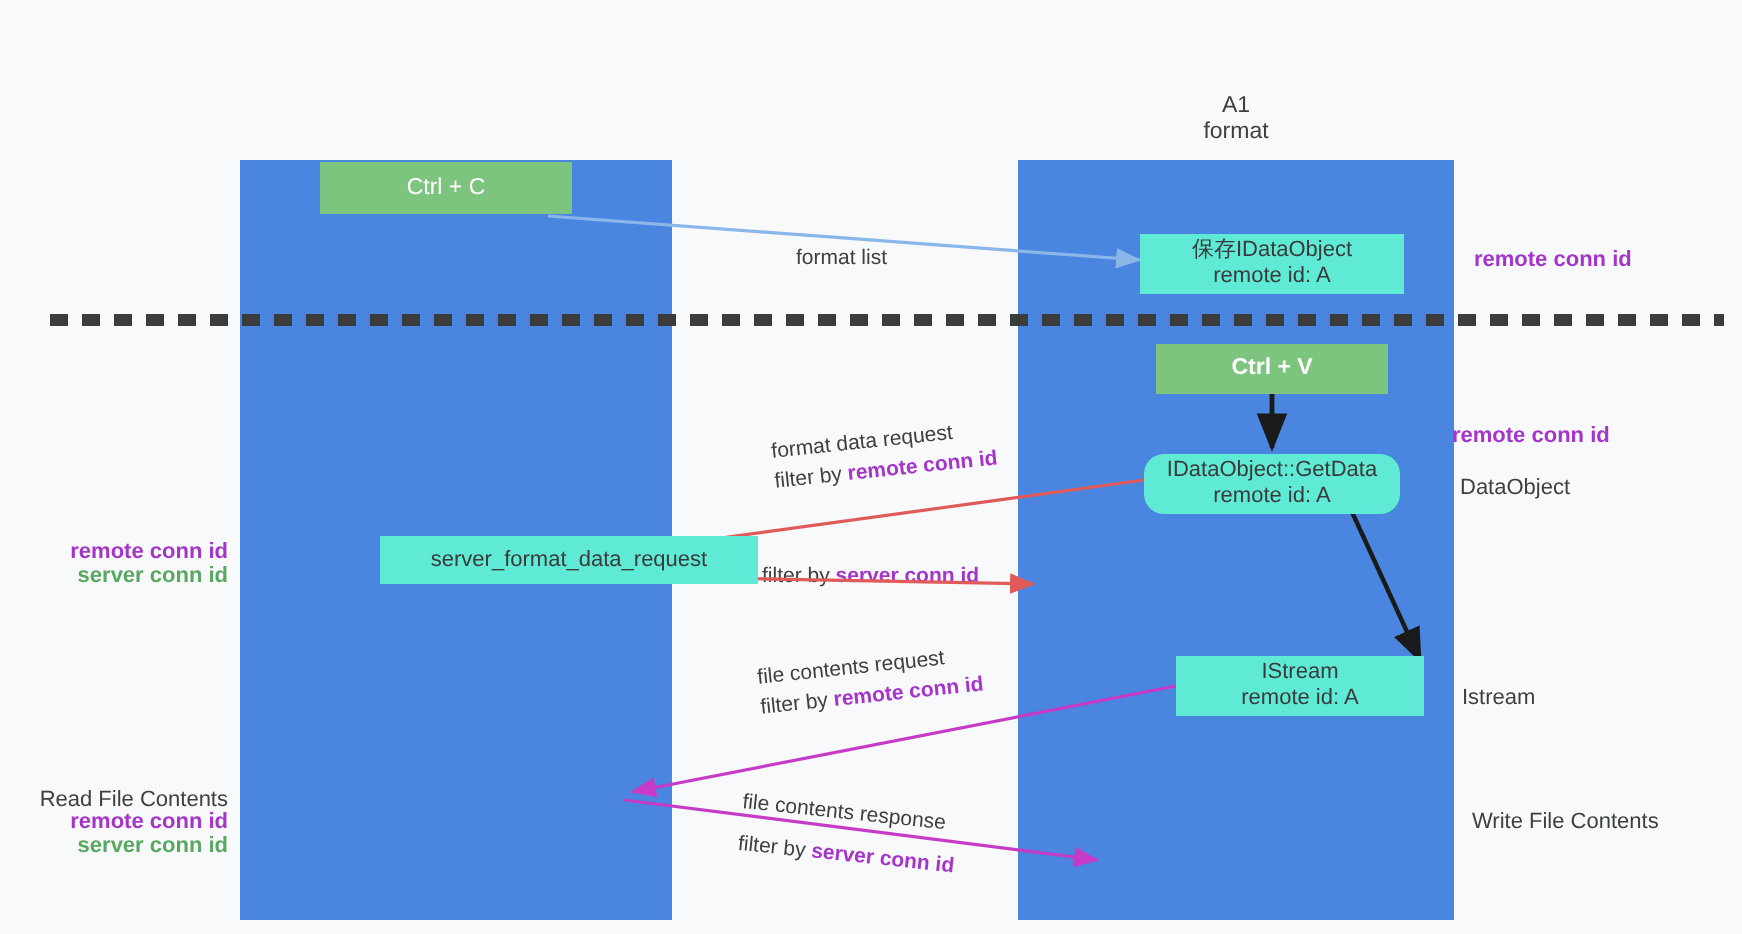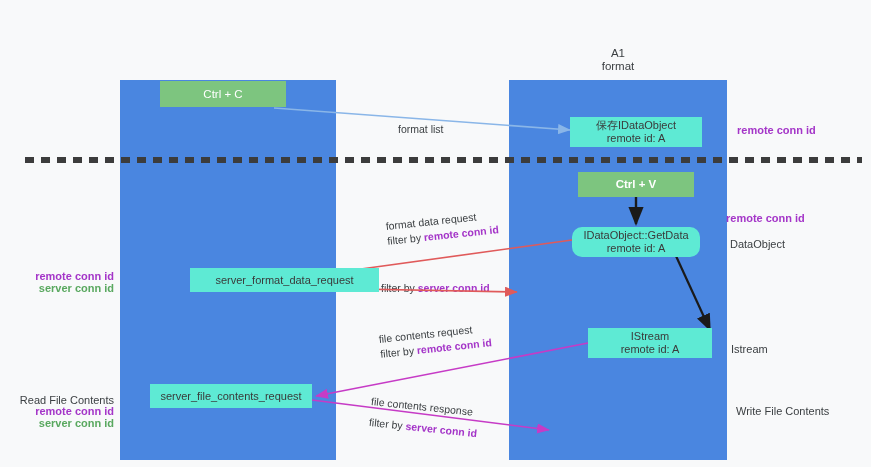--- a/index.html
+++ b/index.html
@@ -105,21 +105,20 @@
 
   <div class="box orange" style="left:572px;top:227px;width:128px;height:30px;border-radius:10px;">IDataObject::GetData
 remote id: A</div>
 
   <div class="box orange" style="left:152px;top:268px;width:189px;height:24px;margin-left:38px;">server_format_data_request</div>
 
 
   <div class="box orange" style="left:588px;top:328px;width:124px;height:30px;">IStream
 remote id: A</div>
 
-  <div class="box orange" style="left:150px;top:384px;width:162px;height:24px;">server_file_contents_request</div>
 
 
   <div class="elab" style="left:398px;top:86px;margin-top:36px;">
     <span>format list</span>
   </div>
 
   <div class="elab" style="left:385px;top:219px;transform:rotate(-6deg);transform-origin:0 0;">
     <div>format data request</div>
     <div><span>filter by </span><span class="hi purple">remote conn id</span></div>
   </div>

